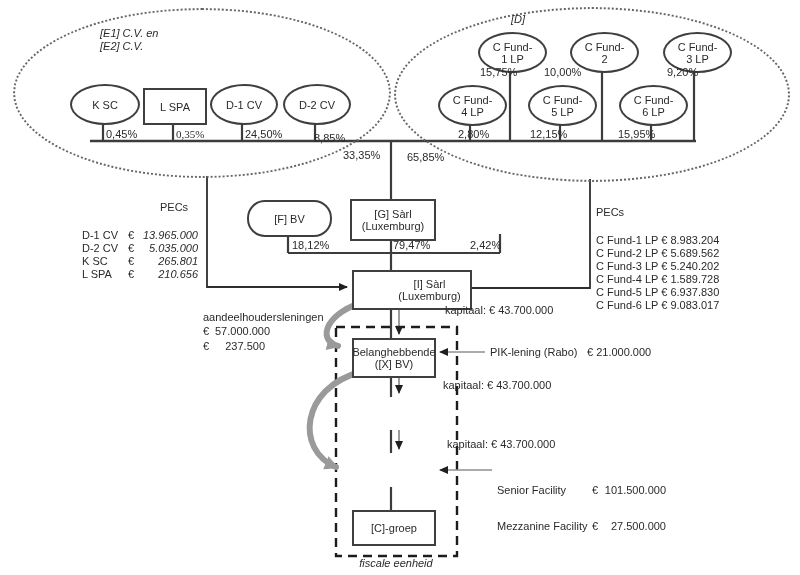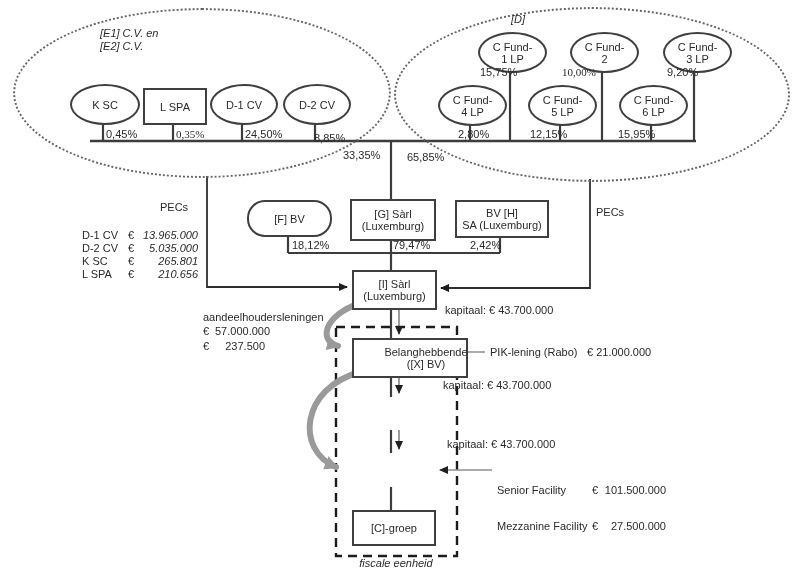--- a/index.html
+++ b/index.html
@@ -143,21 +143,21 @@
   <div class="node oval" style="left:528px;top:85px;width:65px;height:37px;">
     <div>C Fund-</div>
     <div>5 LP</div>
   </div>
   <div class="node oval" style="left:619px;top:85px;width:65px;height:37px;">
     <div>C Fund-</div>
     <div>6 LP</div>
   </div>
 
   <div class="lbl" style="left:480px;top:66px;">15,75%</div>
-  <div class="lbl" style="left:562px;top:66px;font-family:Liberation Serif, serif;">10,00%</div>
+  <div class="lbl" style="left:544px;top:66px;">10,00%</div>
   <div class="lbl" style="left:667px;top:66px;">9,20%</div>
   <div class="lbl" style="left:458px;top:128px;">2,80%</div>
   <div class="lbl" style="left:530px;top:128px;">12,15%</div>
   <div class="lbl" style="left:618px;top:128px;">15,95%</div>
 
   <div class="lbl" style="left:343px;top:149px;">33,35%</div>
   <div class="lbl" style="left:407px;top:151px;">65,85%</div>
 
   <div class="lbl" style="left:160px;top:201px;width:26px;text-align:right;">PECs</div>
   <div class="lbl" style="left:596px;top:206px;">PECs</div>
@@ -178,47 +178,51 @@
       <span class="c">€</span>
       <span class="v">265.801</span>
     </div>
     <div class="pecsrow">
       <span class="n">L SPA</span>
       <span class="c">€</span>
       <span class="v">210.656</span>
     </div>
   </div>
 
+  <div class="abs" style="left:596px;top:234px;font-size:11px;line-height:13px;white-space:nowrap;">
+    <div>C Fund-1 LP € 8.983.204</div>
+    <div>C Fund-2 LP € 5.689.562</div>
+    <div>C Fund-3 LP € 5.240.202</div>
+    <div>C Fund-4 LP € 1.589.728</div>
+    <div>C Fund-5 LP € 6.937.830</div>
+    <div>C Fund-6 LP € 9.083.017</div>
+  </div>
 
   <div class="node" style="left:247px;top:200px;width:81px;height:33px;border-radius:18px;">
     <div>[F] BV</div>
   </div>
   <div class="node" style="left:350px;top:199px;width:82px;height:38px;">
     <div>[G] Sàrl</div>
     <div>(Luxemburg)</div>
   </div>
-  <div class="node" style="left:455px;top:200px;width:90px;height:34px;">
-    <div>BV [H]</div>
-    <div>SA (Luxemburg)</div>
-  </div>
 
   <div class="lbl" style="left:292px;top:239px;">18,12%</div>
   <div class="lbl" style="left:393px;top:239px;">79,47%</div>
   <div class="lbl" style="left:470px;top:239px;">2,42%</div>
 
-  <div class="node" style="left:352px;top:270px;width:81px;height:36px;">
+  <div class="node" style="left:352px;top:270px;width:81px;height:36px;padding-left:35px;">
     <div>[I] Sàrl</div>
     <div>(Luxemburg)</div>
   </div>
 
   <div class="lbl" style="left:445px;top:304px;">kapitaal: € 43.700.000</div>
   <div class="lbl" style="left:443px;top:379px;">kapitaal: € 43.700.000</div>
   <div class="lbl" style="left:447px;top:438px;">kapitaal: € 43.700.000</div>
 
-  <div class="node" style="left:352px;top:338px;width:80px;height:36px;padding-left:32px;">
+  <div class="node" style="left:352px;top:338px;width:80px;height:36px;">
     <div>Belanghebbende</div>
     <div>([X] BV)</div>
   </div>
   <div class="node" style="left:352px;top:510px;width:80px;height:32px;">
     <div>[C]-groep</div>
   </div>
 
   <div class="lbl it" style="left:335px;top:557px;width:122px;text-align:center;">fiscale eenheid</div>
 
   <div class="abs" style="left:203px;top:311px;">

